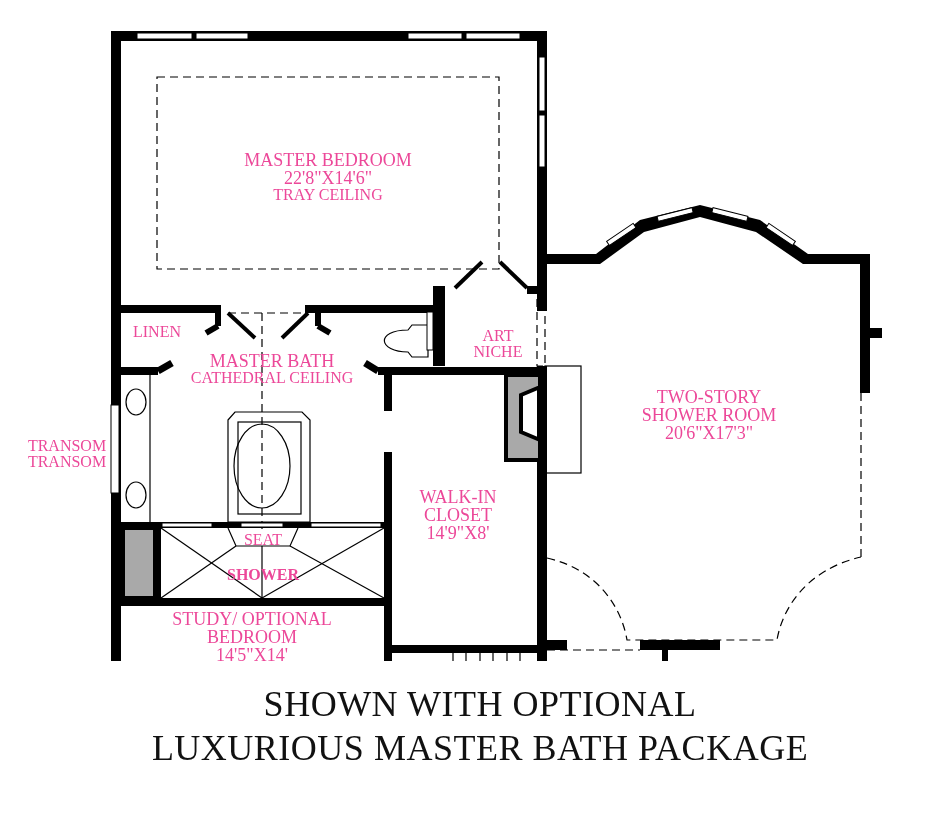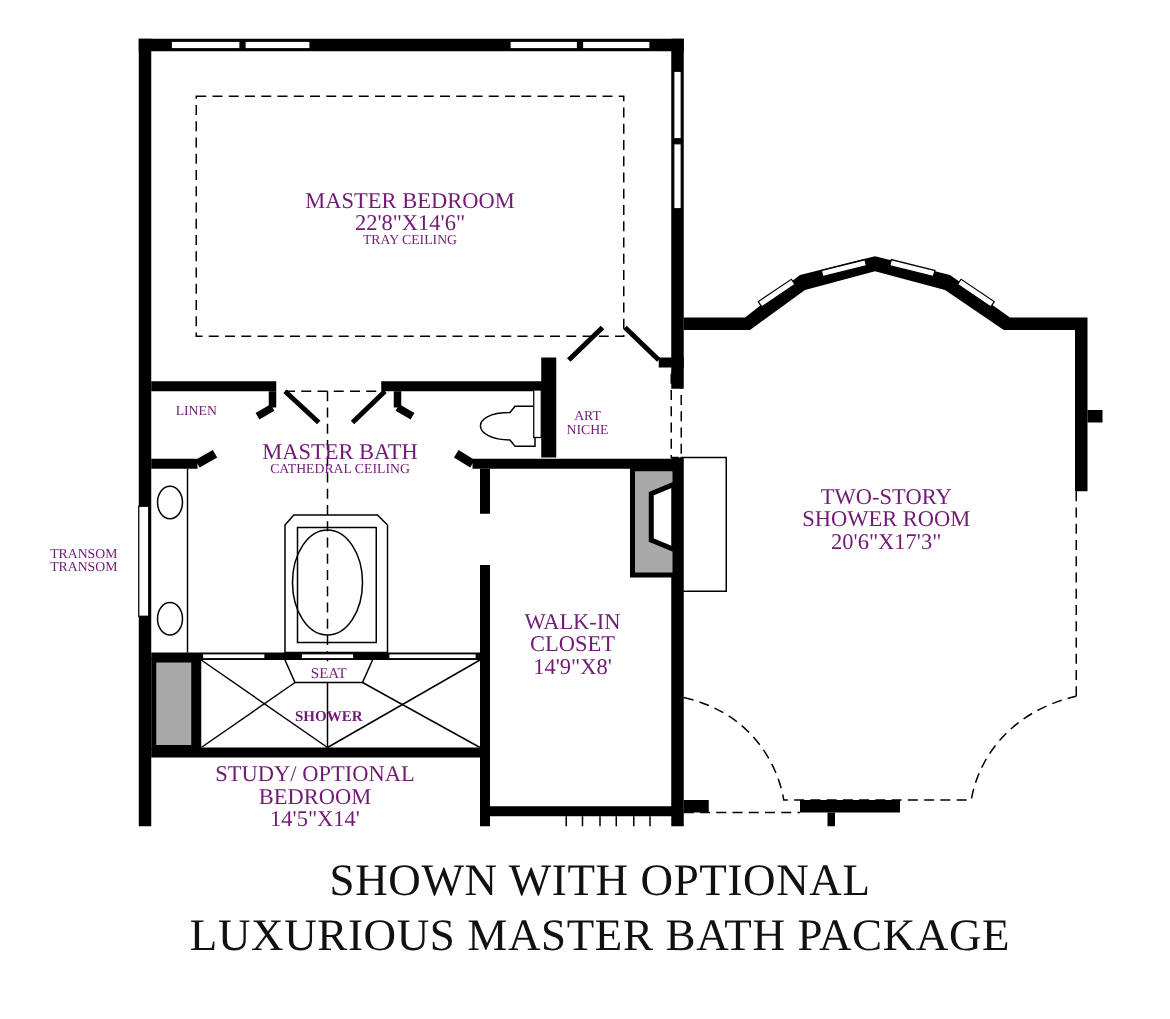--- a/index.html
+++ b/index.html
@@ -3,25 +3,25 @@
 <meta charset="utf-8">
 <style>
   html, body { margin:0; padding:0; background:#ffffff; }
   body { width:936px; height:815px; position:relative; overflow:hidden; font-family:"Liberation Serif", "DejaVu Serif", serif; }
   #plan { position:absolute; left:0; top:0; width:936px; height:815px; }
   .wall { fill:#000; }
   .thin { stroke:#000; stroke-width:1.2; fill:none; }
   .dash { stroke:#000; stroke-width:1.2; fill:none; stroke-dasharray:8 5; }
   .gray { fill:#a9a9a9; stroke:#000; stroke-width:4; }
   .win { fill:#fff; stroke:#000; stroke-width:1; }
-  .lbl { position:absolute; text-align:center; color:#701a75; line-height:1; white-space:nowrap; transform:translateX(-50%); }
+  .lbl { position:absolute; text-align:center; color:#ec4899; line-height:1; white-space:nowrap; transform:translateX(-50%); }
   .lbl span { display:block; }
   .big { font-size:18px; }
-  .sm { font-size:11px; }
-  .xs { font-size:12px; }
+  .sm { font-size:16px; }
+  .xs { font-size:16px; }
   .caption { position:absolute; left:0; width:936px; text-align:center; font-size:36px; color:#111; letter-spacing:0.5px; line-height:1;margin-left:12px; }
 </style>
 </head>
 <body>
 
 <svg id="plan" viewBox="0 0 936 815" xmlns="http://www.w3.org/2000/svg">
 
   <g>
     <rect class="wall" x="111" y="31" width="10" height="630"></rect>
     <rect class="wall" x="111" y="31" width="436" height="10"></rect>
@@ -141,21 +141,21 @@
 
 <div class="lbl" style="left:157px;top:324px;">
   <span class="sm">LINEN</span>
 </div>
 
 <div class="lbl" style="left:272px;top:352px;">
   <span class="big">MASTER BATH</span>
   <span class="sm">CATHEDRAL CEILING</span>
 </div>
 
-<div class="lbl" style="left:470px;top:328px;">
+<div class="lbl" style="left:498px;top:328px;">
   <span class="sm">ART</span>
   <span class="sm">NICHE</span>
 </div>
 
 <div class="lbl" style="left:67px;top:438px;font-family:Liberation Serif, serif;">
   <span class="sm">TRANSOM</span>
   <span class="sm">TRANSOM</span>
 </div>
 
 <div class="lbl" style="left:709px;top:388px;">

